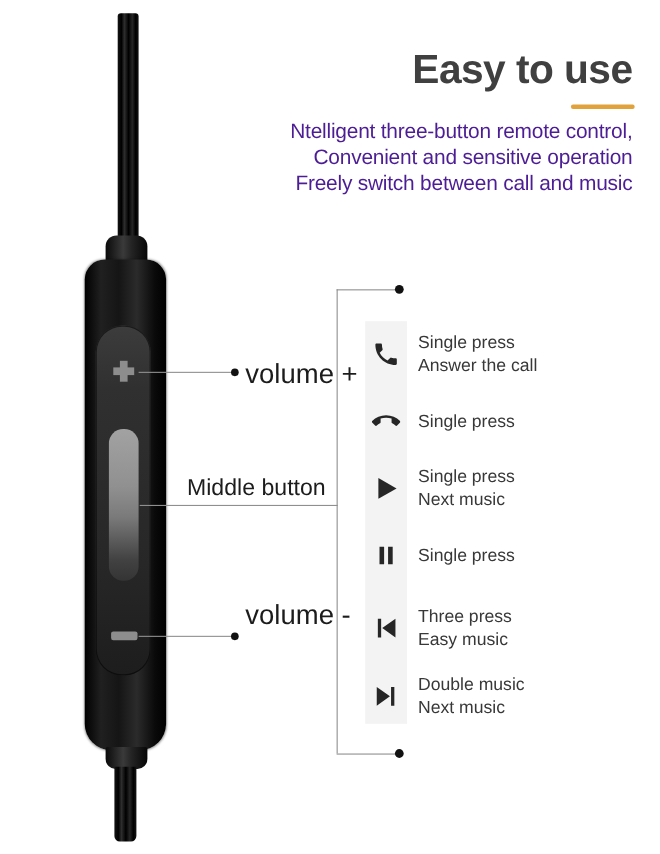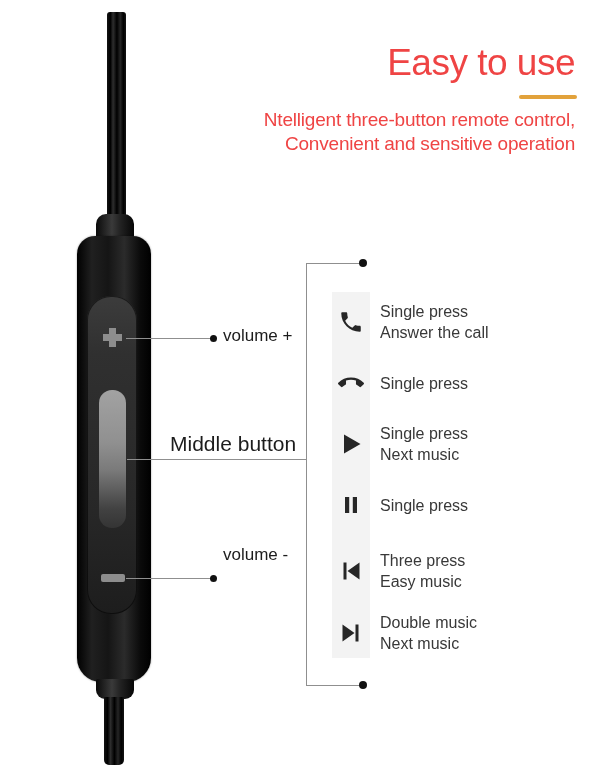--- a/index.html
+++ b/index.html
@@ -3,29 +3,29 @@
 <meta charset="utf-8">
 <style>
   html,body{margin:0;padding:0;background:#fff;}
   .canvas{
     position:relative;width:600px;height:776px;background:#ffffff;overflow:hidden;
     font-family:"Liberation Sans", sans-serif;
   }
   
   .title{
     position:absolute;top:42px;right:25px;margin:0;
-    font-size:37px;font-weight:400;letter-spacing:-0.5px;color:#ef4444;
+    font-size:37px;font-weight:700;letter-spacing:-0.5px;color:#404040;
   }
   .accent-underline{
     position:absolute;top:95px;right:23px;width:58px;height:4px;border-radius:2px;
     background:#E2A23B;
   }
   .desc{
     position:absolute;top:108px;right:25px;text-align:right;
-    font-size:19px;line-height:24px;color:#ef4444;letter-spacing:-0.2px;
+    font-size:19px;line-height:24px;color:#4c1d95;letter-spacing:-0.2px;
   }
   
   .cable{
     position:absolute;
     background:linear-gradient(90deg,#141414 0%,#000 18%,#2e2e2e 32%,#000 52%,#262626 70%,#000 86%,#141414 100%);
   }
   .cable-top{left:107px;top:12px;width:19px;height:204px;border-radius:3px 3px 0 0;}
   .cable-bottom{left:104px;top:697px;width:20px;height:68px;border-radius:0 0 5px 5px;}
   .connector{
     position:absolute;left:96px;width:38px;
@@ -55,21 +55,21 @@
   
   .lead{position:absolute;height:1px;background:#8f8f8f;}
   .lead-vol-up{left:126px;top:338px;width:86px;}
   .lead-middle{left:127px;top:459px;width:180px;}
   .lead-vol-down{left:126px;top:578px;width:86px;}
   .dot{position:absolute;border-radius:50%;background:#111;}
   .dot-s{width:7px;height:7px;}
   .dot-b{width:8px;height:8px;}
   .dot-vol-up{left:210px;top:335px;}
   .dot-vol-down{left:210px;top:575px;}
-  .lbl{position:absolute;color:#1c1c1c;font-size:17px;white-space:nowrap;}
+  .lbl{position:absolute;color:#1c1c1c;font-size:25px;white-space:nowrap;}
   .lbl-vol-up{left:223px;top:326px;}
   .lbl-middle{left:170px;top:432px;font-size:21px;}
   .lbl-vol-down{left:223px;top:545px;}
   
   .bracket-v{position:absolute;left:306px;top:263px;width:1px;height:422px;background:#8f8f8f;}
   .bracket-h{position:absolute;left:306px;width:56px;height:1px;background:#8f8f8f;}
   .bracket-h-top{top:263px;}
   .bracket-h-bottom{top:685px;}
   .dot-bracket-top{left:359px;top:259px;}
   .dot-bracket-bottom{left:359px;top:681px;}
@@ -85,20 +85,21 @@
 </head>
 <body>
 
 <div class="canvas">
 
   <h1 class="title">Easy to use</h1>
   <div class="accent-underline" style="background: rgb(226, 162, 59);"></div>
   <div class="desc">
     <div>Ntelligent three-button remote control,</div>
     <div>Convenient and sensitive operation</div>
+    <div>Freely switch between call and music</div>
   </div>
 
   <div>
     <div class="cable cable-top"></div>
     <div class="connector connector-top"></div>
     <div class="body"></div>
     <div class="panel"></div>
     <div class="btn-plus"></div>
     <div class="btn-middle"></div>
     <div class="btn-minus"></div>

